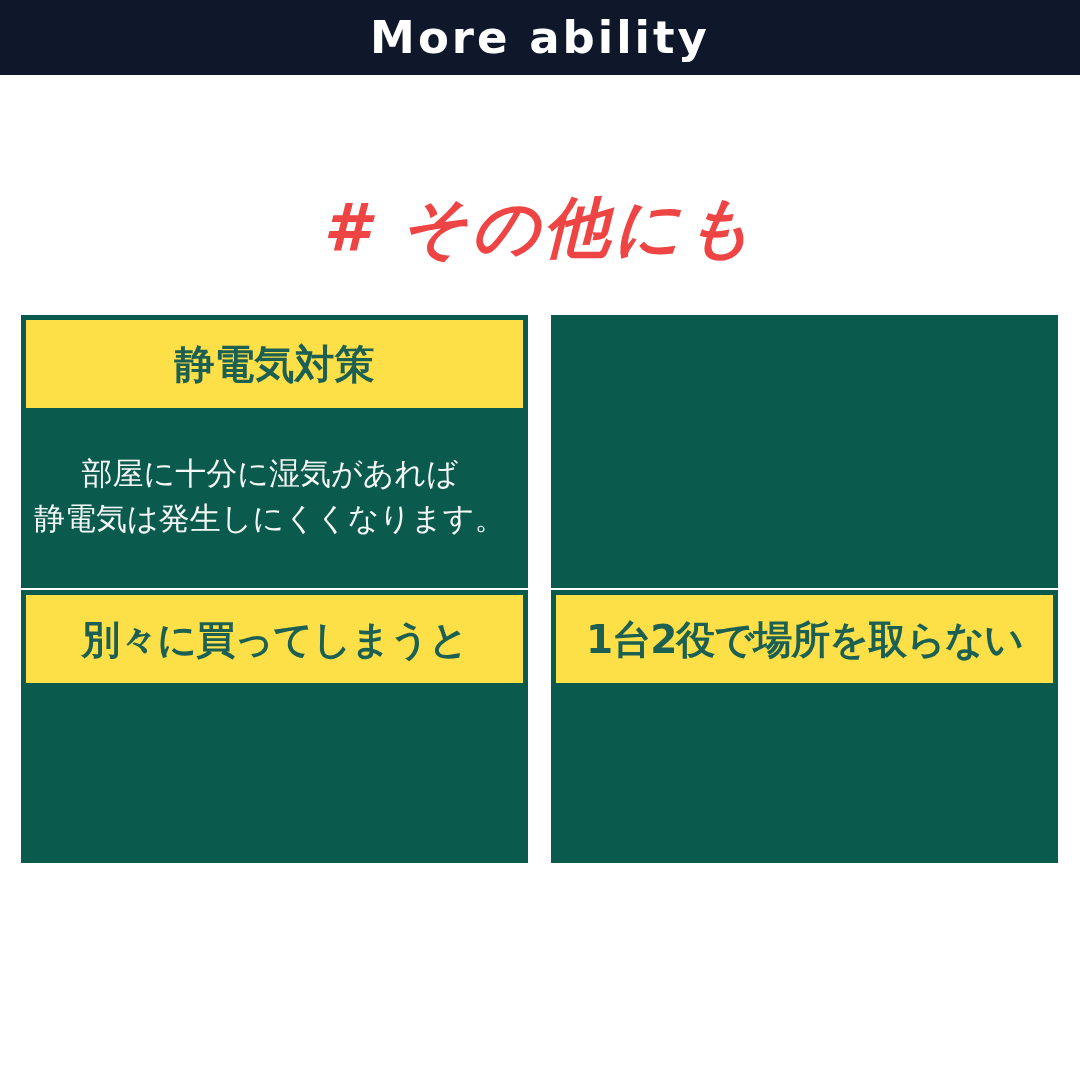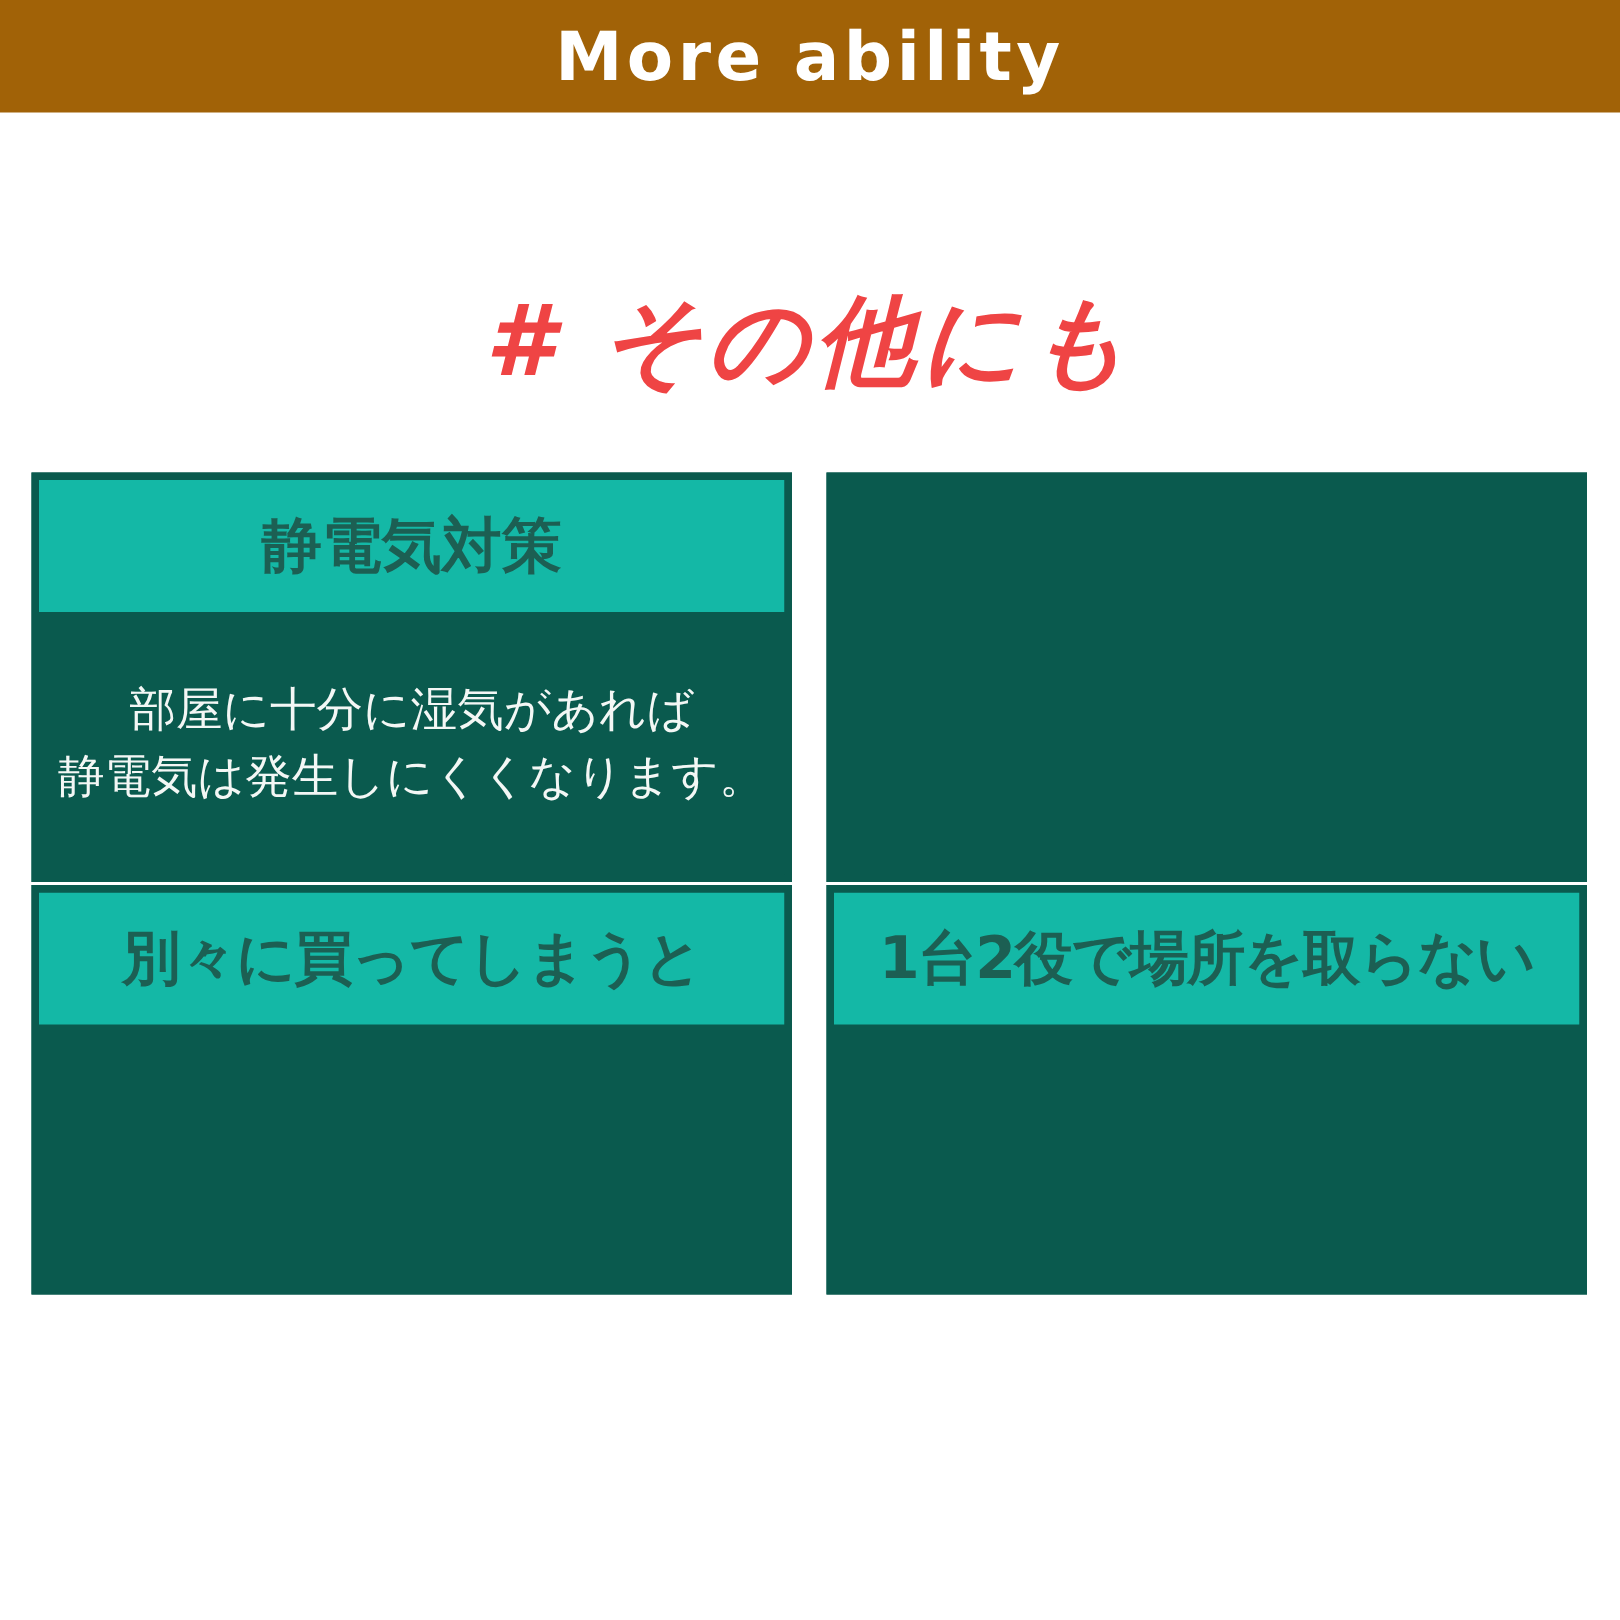--- a/index.html
+++ b/index.html
@@ -15,21 +15,21 @@
     position: relative;
   }
 
   
   .banner {
     position: absolute;
     left: 0;
     top: 0;
     width: 1080px;
     height: 75px;
-    background: #a16207;
+    background: #0f172a;
     display: flex;
     align-items: center;
     justify-content: center;
   }
   .banner-title {
     color: #ffffff;
     font-size: 45px;
     font-weight: bold;
     letter-spacing: 3px;
     line-height: 1;
@@ -71,21 +71,21 @@
   .card {
     background: #0a5a4e;
     border: 5px solid #0a5a4e;
     box-sizing: border-box;
     display: flex;
     flex-direction: column;
     overflow: hidden;
   }
 
   .card-title-band {
-    background: #14b8a6;
+    background: #fde047;
     height: 88px;
     flex: 0 0 auto;
     display: flex;
     align-items: center;
     justify-content: center;
     padding: 0 6px;
     box-sizing: border-box;
   }
   .card-title {
     color: #1c5f53;
@@ -98,21 +98,21 @@
   }
   .card-title.tight {
     letter-spacing: -1px;
     font-size: 39px;
   }
 
   .card-body {
     flex: 1 1 auto;
     display: flex;
     align-items: center;
-    justify-content: center;
+    justify-content: flex-start;
     padding: 0 8px;
     box-sizing: border-box;
   }
   .card-body-text {
     color: #f3f7f5;
     font-size: 31px;
     line-height: 1.42;
     text-align: center;
     white-space: pre-line;
     font-family: "DejaVu Sans", "Liberation Sans", sans-serif;

